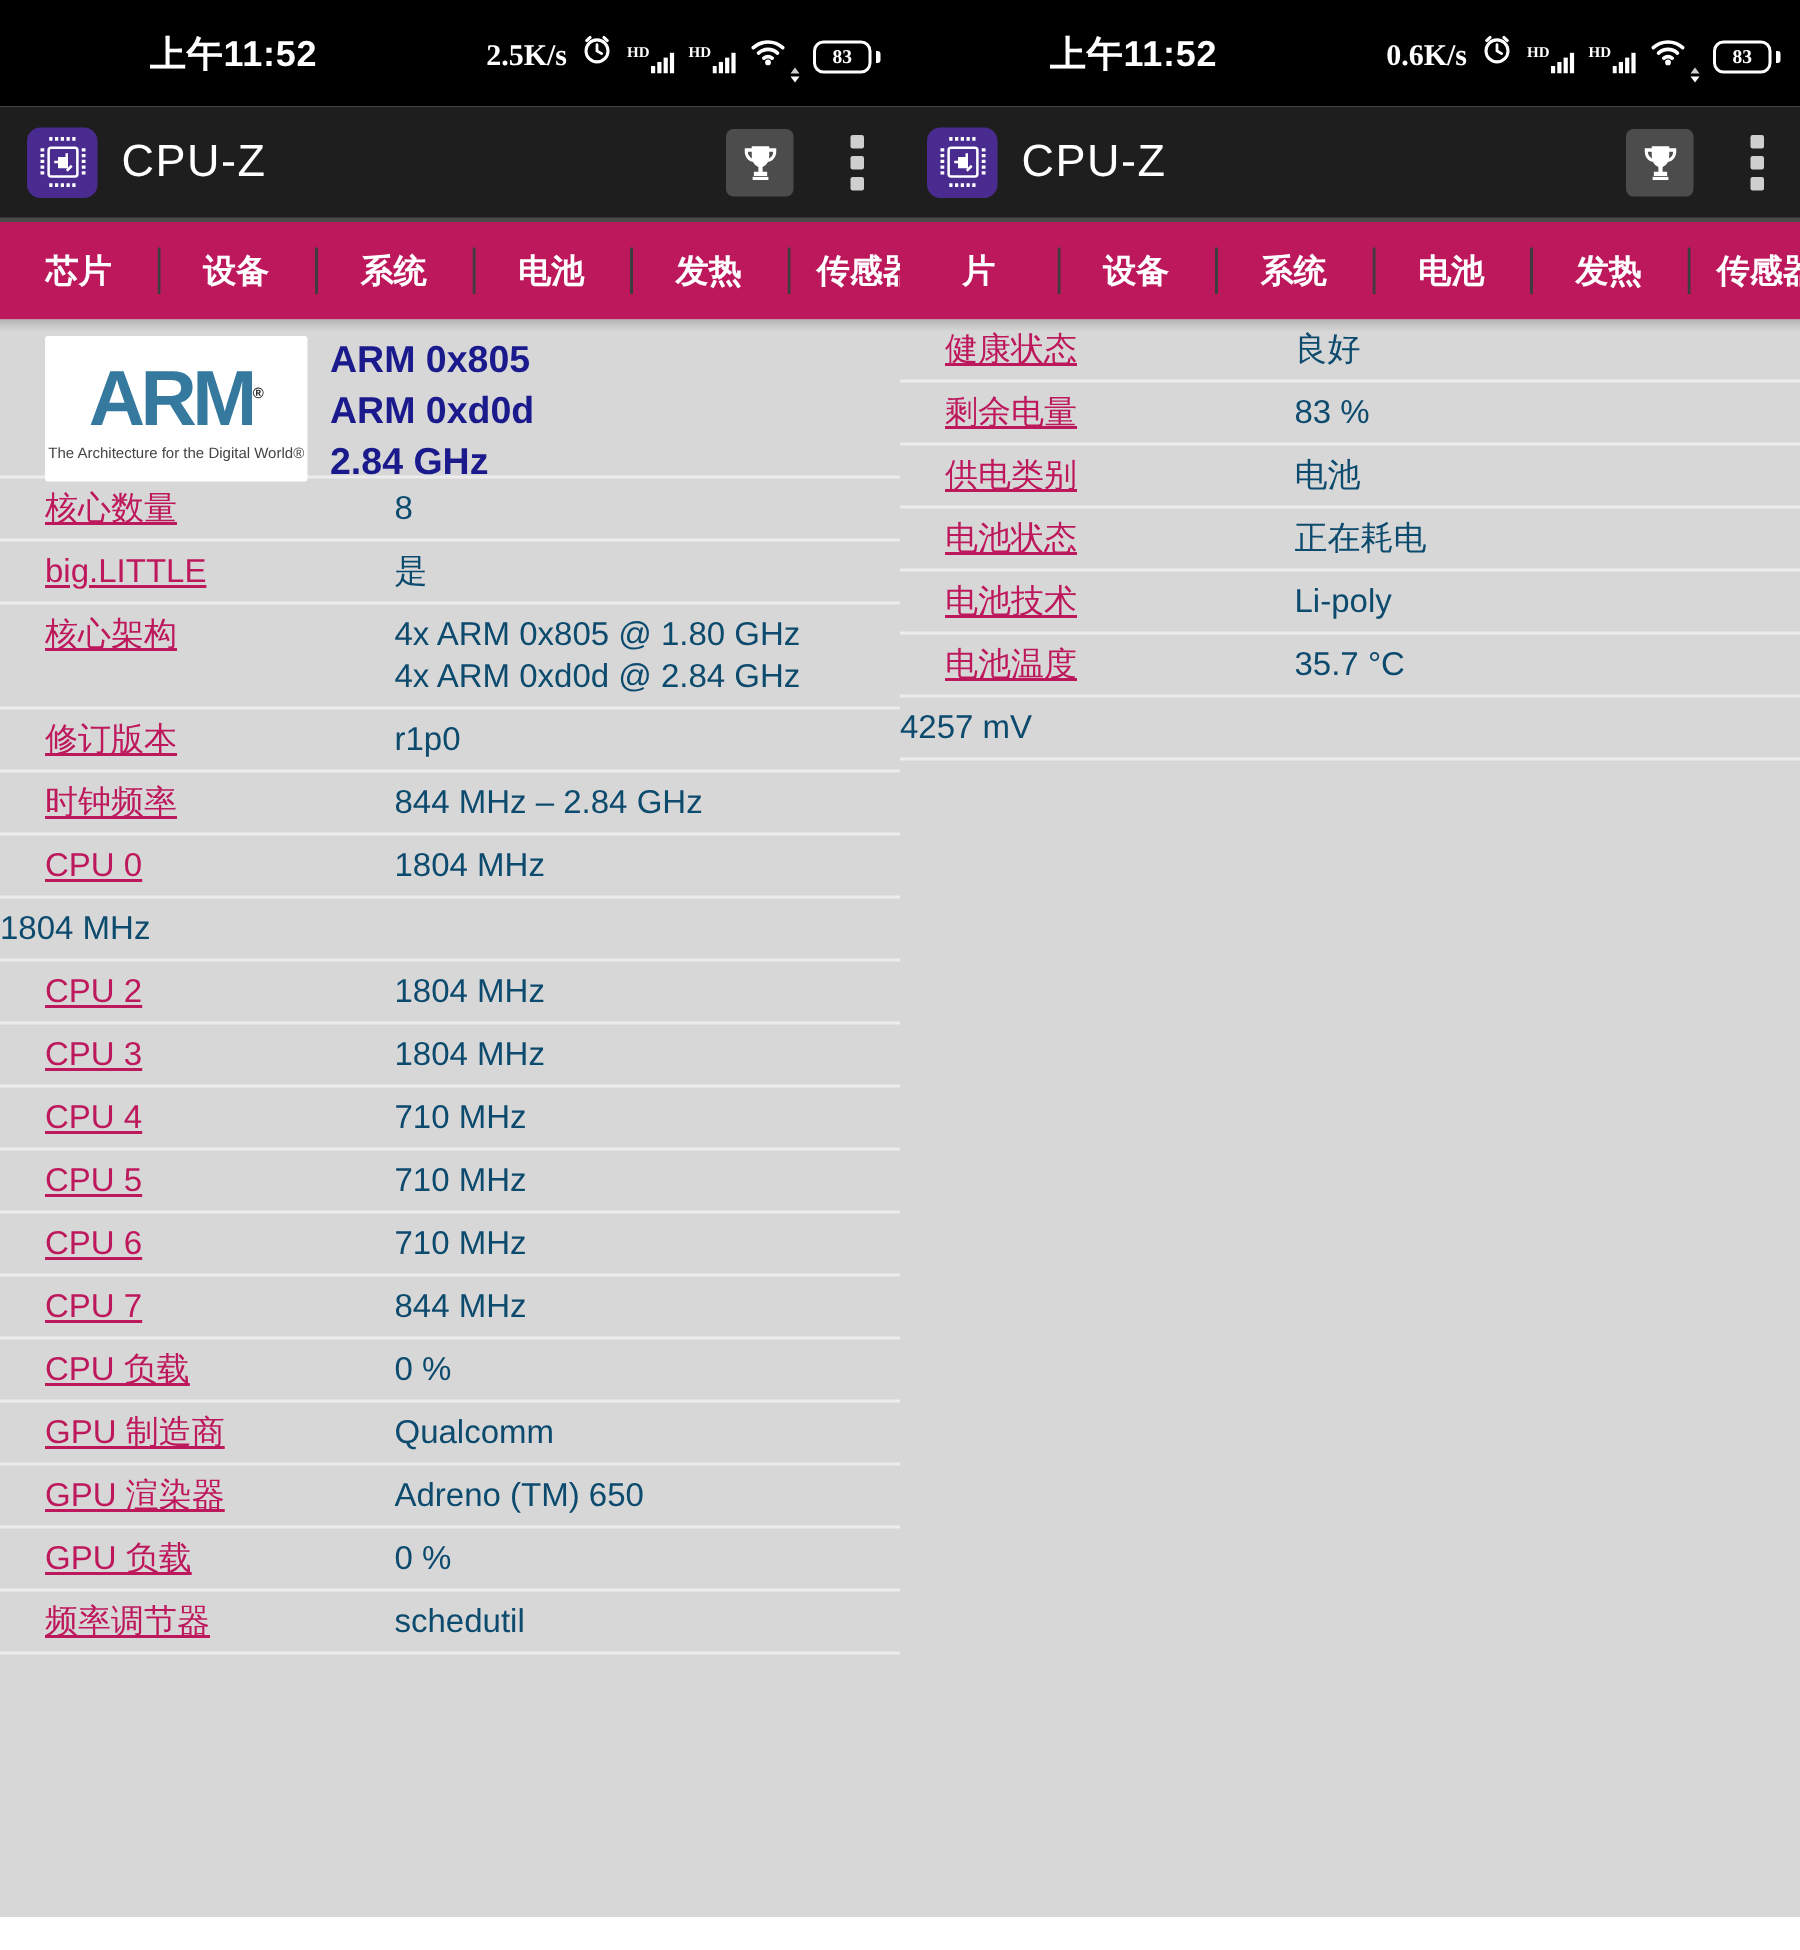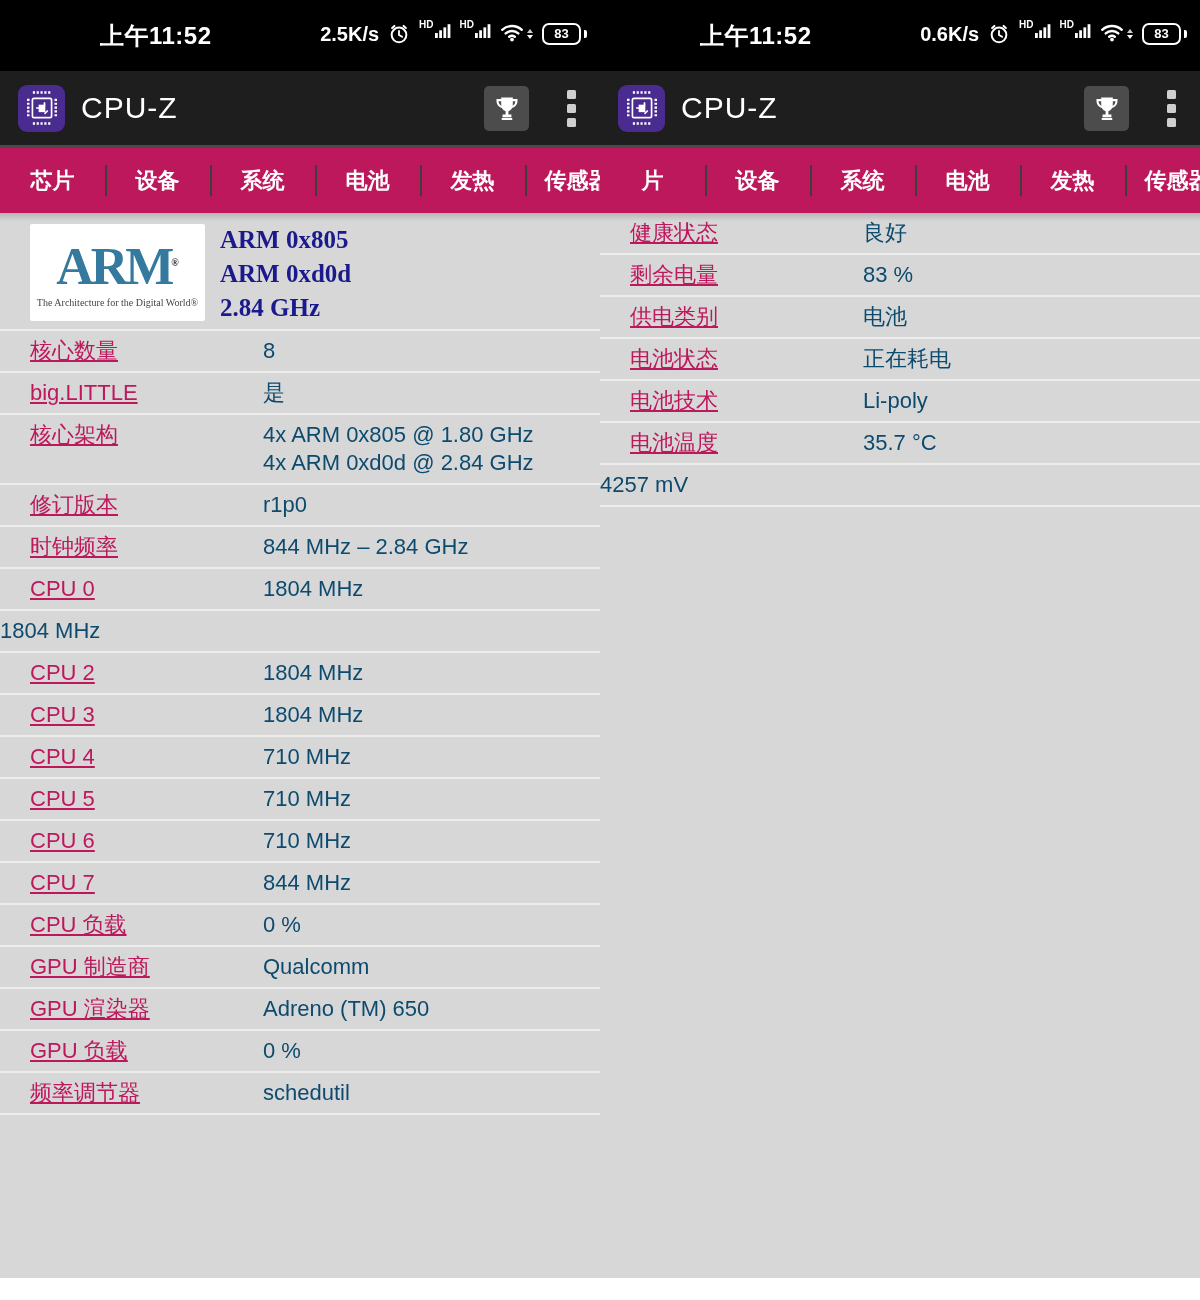--- a/index.html
+++ b/index.html
@@ -5,21 +5,21 @@
   * { margin:0; padding:0; box-sizing:border-box; }
   body { font-family:"Liberation Sans","DejaVu Sans",sans-serif; background:#fff; }
   .page { position:relative; width:1200px; height:1300px; background:#fff; overflow:hidden; }
 
   .panel { position:absolute; top:0; width:600px; height:1278px; overflow:hidden; background:#d7d7d7; }
   .panel.left { left:0; } .panel.right { left:600px; }
 
   
   .statusbar { height:71px; background:#000; display:flex; align-items:center; color:#fff; }
   .status-time { font-size:24px; font-weight:700; margin-left:100px; letter-spacing:.5px; }
-  .status-right { margin-left:auto; display:flex; align-items:flex-start; gap:9px; padding-right:14px; }
+  .status-right { margin-left:auto; display:flex; align-items:flex-end; gap:9px; padding-right:14px;font-family:Liberation Serif, serif; }
   .net-speed { font-size:20px; font-weight:700; }
   .sig { position:relative; display:inline-flex; align-items:flex-end; }
   .hd { font-size:10px; font-weight:700; line-height:10px; transform:translateY(-8px); margin-right:1px; }
   .batt-wrap { position:relative; margin-right:5px; }
   .batt { width:39px; height:22px; border:2.5px solid #fff; border-radius:7px;
           display:flex; align-items:center; justify-content:center;
           font-size:13px; font-weight:700; color:#fff; }
   .batt-nub { position:absolute; right:-6px; top:7px; width:3.5px; height:8px; background:#fff; border-radius:0 2px 2px 0; }
   .net-arrows { display:flex; flex-direction:column; gap:2px; transform:translateY(6px); margin-left:-6px; }
   .tri-up { width:0; height:0; border-left:3.5px solid transparent; border-right:3.5px solid transparent; border-bottom:4px solid #cfcfcf; }
@@ -38,21 +38,21 @@
   .tabbar { height:65px; background:#be185d; display:flex; overflow:hidden; }
   .tab { position:relative; flex:0 0 105px; display:flex; align-items:center; justify-content:center;
          color:#fff; font-size:22px; font-weight:700; overflow:hidden; cursor:pointer; }
   .tab:not(:first-child)::before { content:""; position:absolute; left:0; top:17px; bottom:17px; width:1.5px; background:#3d3d3d; }
 
   
   .content { position:relative; height:1081px; background:#d7d7d7; }
   .content::before { content:""; position:absolute; left:0; right:0; top:0; height:8px;
                      background:linear-gradient(to bottom, rgba(0,0,0,.16), rgba(0,0,0,0)); pointer-events:none; }
 
-  .chip-header { display:flex; height:118px; border-bottom:2px solid #ededed;font-family:Liberation Serif, serif; }
+  .chip-header { display:flex; height:106px; border-bottom:2px solid #ededed; }
   .arm-logo { width:175px; height:97px; background:#fff; border-radius:2px; margin:11px 15px 0 30px;
               display:flex; flex-direction:column; align-items:center; justify-content:center; }
   .arm-word { color:#36799e; font-size:52px; font-weight:700; line-height:52px; letter-spacing:-3px; }
   .arm-word sup { font-size:10px; color:#222; letter-spacing:0; }
   .arm-tagline { color:#444; font-size:10px; margin-top:4px; white-space:nowrap; }
   .chip-title { margin-top:10px; color:#1a1a8c; font-size:25px; font-weight:700; line-height:34px; white-space:pre-line; }
 
   .row { display:flex; align-items:flex-start; padding:6px 0; border-bottom:2px solid #ededed;
          font-size:22px; line-height:28px; }
   .row-label { flex:0 0 263px; padding-left:30px; color:#be185d;text-decoration:underline; }

